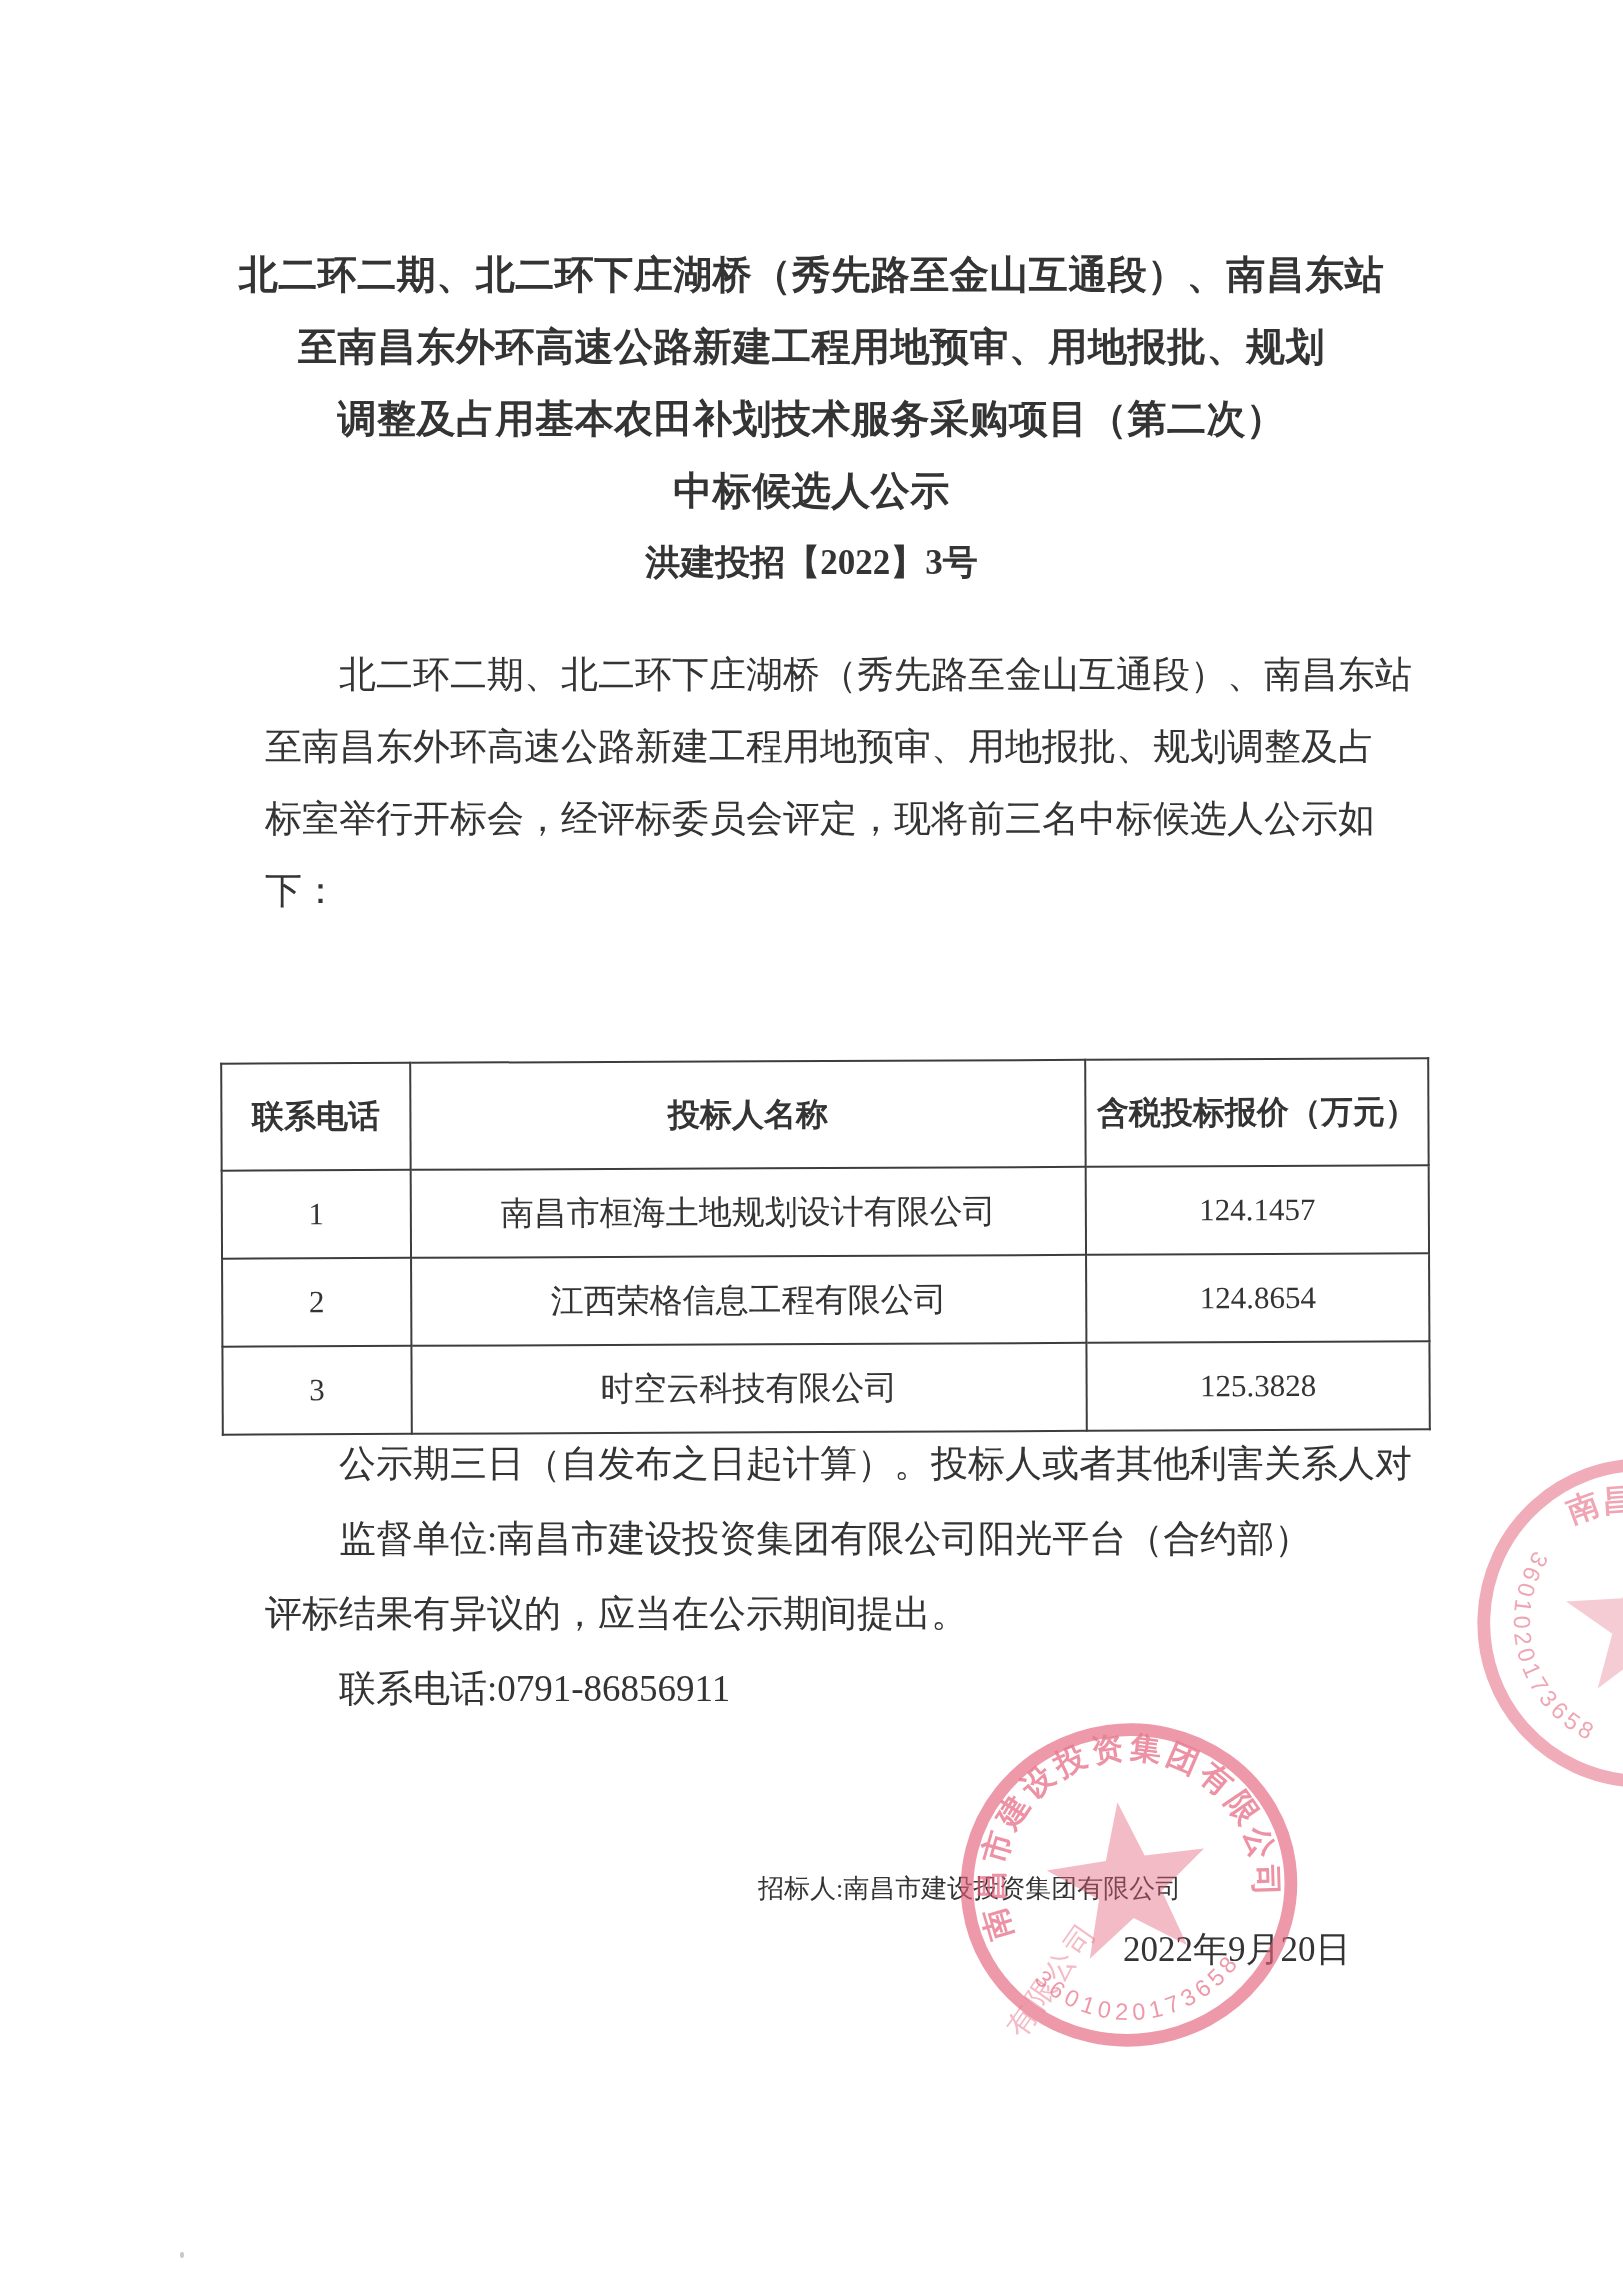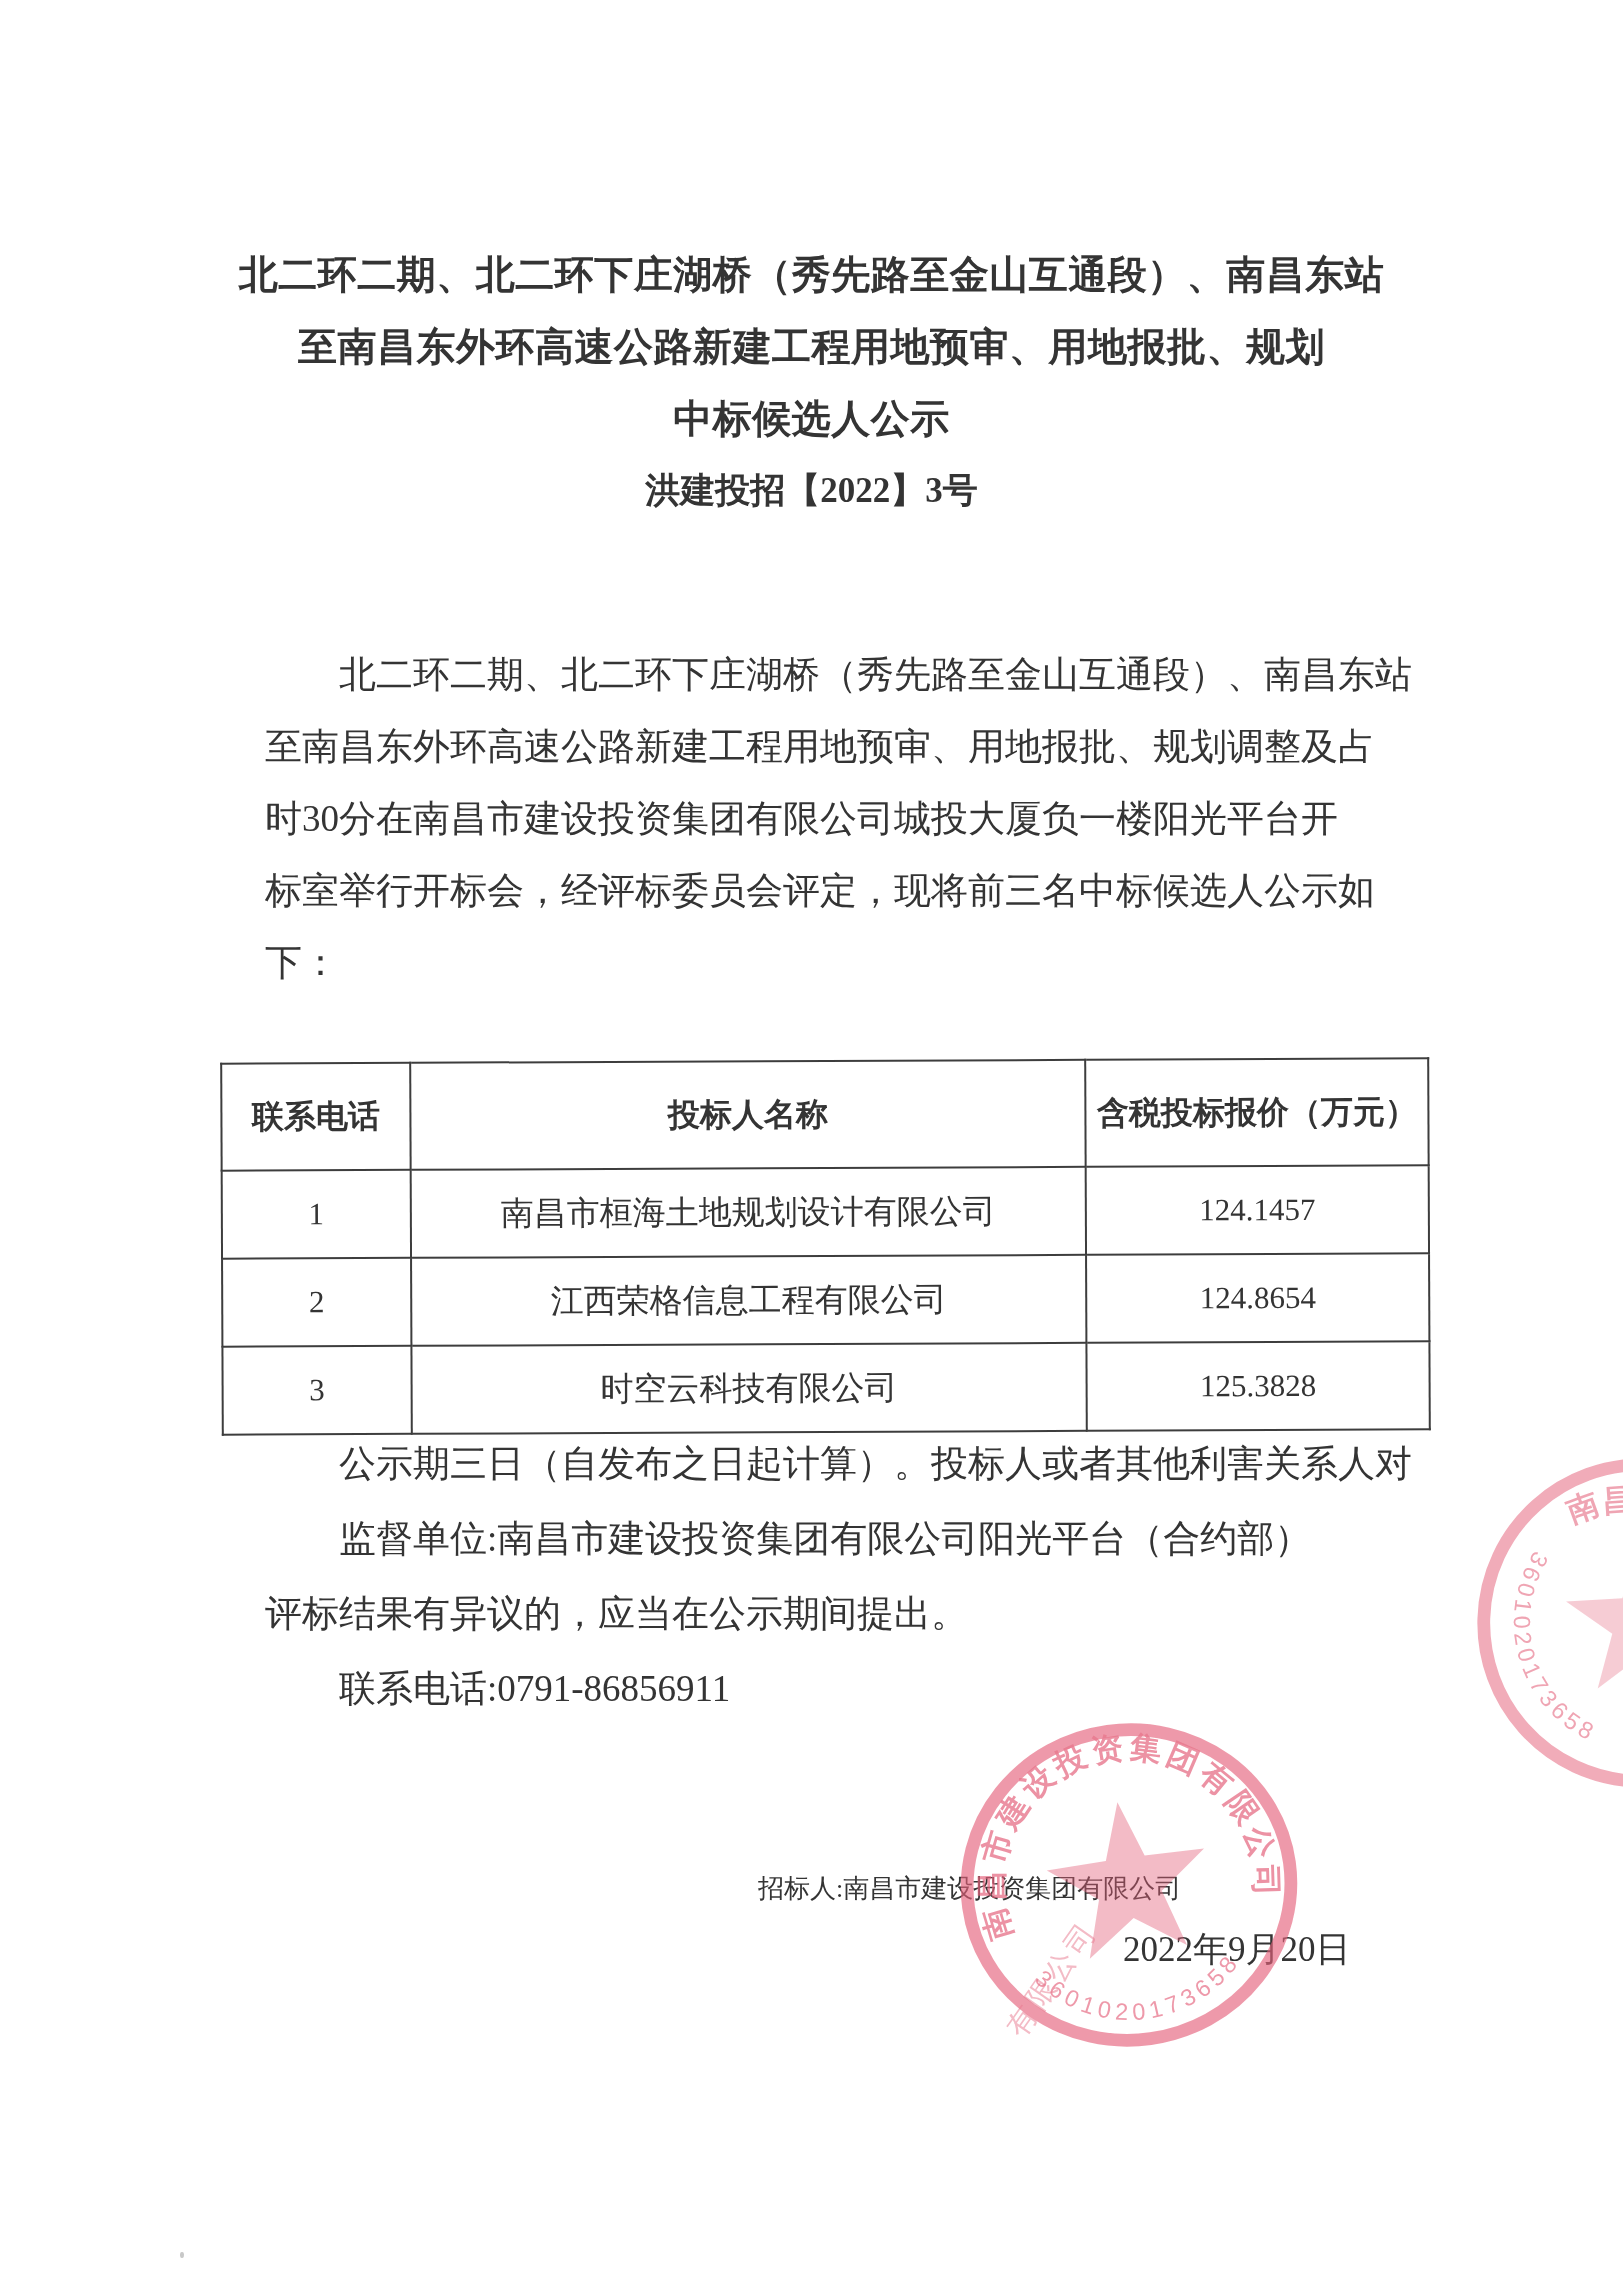--- a/index.html
+++ b/index.html
@@ -97,28 +97,28 @@
     background: #9a9a9a; opacity: .55; border-radius: 50%;
     z-index: 1;
   }
 </style>
 </head>
 <body>
 
 <div class="abs" id="title-block">
   <div class="title-line">北二环二期、北二环下庄湖桥（秀先路至金山互通段）、南昌东站</div>
   <div class="title-line">至南昌东外环高速公路新建工程用地预审、用地报批、规划</div>
+  <div class="title-line">调整及占用基本农田补划技术服务采购项目（第二次）</div>
   <div class="title-line">中标候选人公示</div>
   <div class="doc-number">洪建投招【2022】3号</div>
 </div>
 
 <div class="abs para" id="para1">
   <div class="pline indent">北二环二期、北二环下庄湖桥（秀先路至金山互通段）、南昌东站</div>
   <div class="pline">至南昌东外环高速公路新建工程用地预审、用地报批、规划调整及占</div>
-  <div class="pline">时30分在南昌市建设投资集团有限公司城投大厦负一楼阳光平台开</div>
   <div class="pline">标室举行开标会，经评标委员会评定，现将前三名中标候选人公示如</div>
   <div class="pline">下：</div>
 </div>
 
 <table id="bid-table">
   <thead>
     <tr>
       <th class="col-rank">联系电话</th>
       <th class="col-name">投标人名称</th>
       <th class="col-price">含税投标报价（万元）</th>

